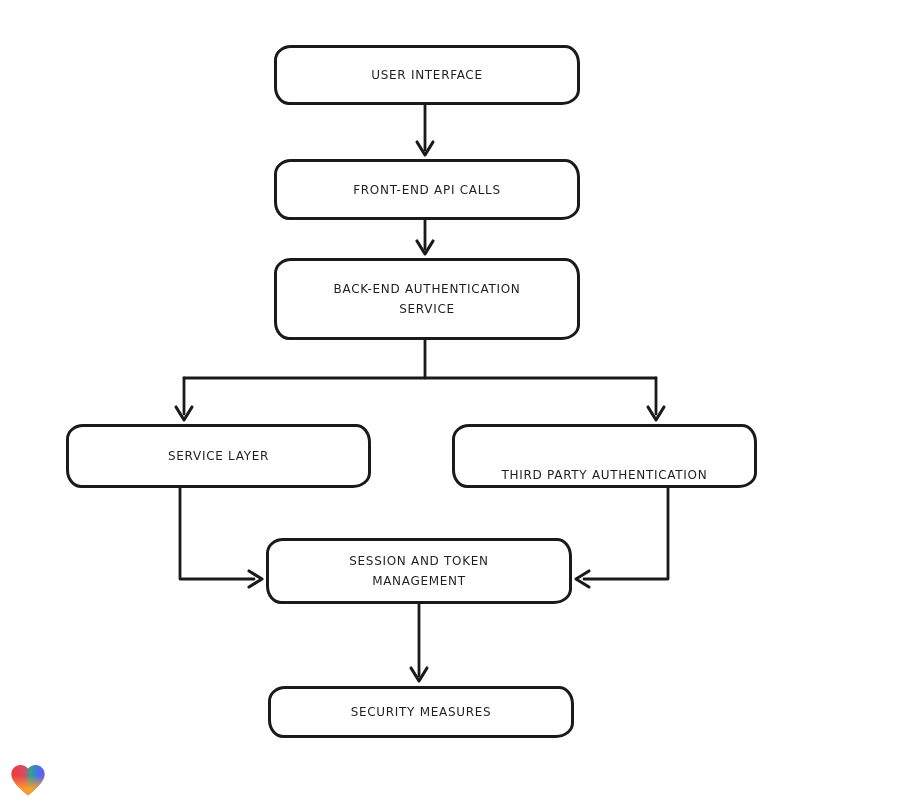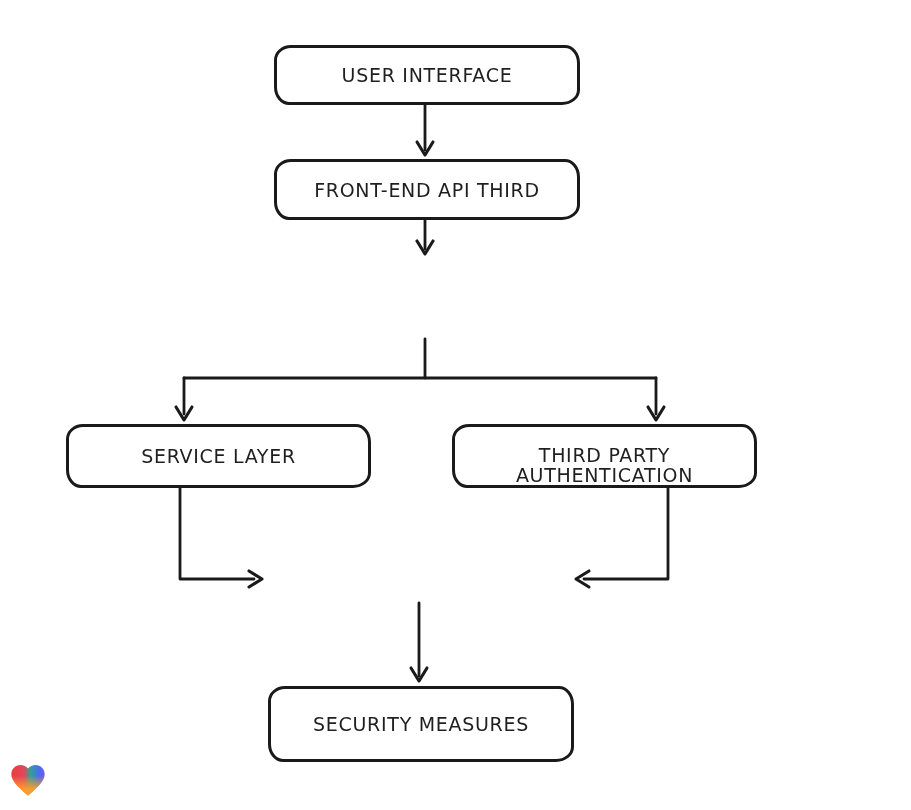--- a/index.html
+++ b/index.html
@@ -38,33 +38,33 @@
     background: var(--node-fill);
     border: 3.2px solid var(--stroke);
     border-radius: 17px 15px 18px 15px / 15px 18px 15px 18px;
     display: flex;
     align-items: center;
     justify-content: center;
     text-align: center;
   }
   .node .label {
     color: var(--text);
-    font-size: 19px;
+    font-size: 12px;
     letter-spacing: 0.7px;
     line-height: 20px;
     font-weight: 500;
   }
   .node .label.two-line { max-width: 215px; }
   #node-user-interface   { left: 274px; top:  45px; width: 306px; height: 60px; }
   #node-front-end        { left: 274px; top: 159px; width: 306px; height: 61px; }
   #node-back-end         { left: 274px; top: 258px; width: 306px; height: 82px; }
   #node-database         { left:  66px; top: 424px; width: 305px; height: 64px; }
   #node-third-party      { left: 452px; top: 424px; width: 305px; height: 64px; align-items: flex-end; }
   #node-session          { left: 266px; top: 538px; width: 306px; height: 66px; }
-  #node-security         { left: 268px; top: 686px; width: 306px; height: 76px; }
+  #node-security         { left: 268px; top: 686px; width: 306px; height: 52px; }
   .logo {
     position: absolute;
     left: 8px; top: 760px;
     width: 40px; height: 40px;
     cursor: pointer;
   }
 </style>
 </head>
 <body>
 
@@ -95,32 +95,38 @@
 
     <path d="M419 603 V 676"></path>
     <path class="arrowhead" d="M411 668 L419 681 L427 668"></path>
   </svg>
 
   <div class="node" id="node-user-interface">
     <span class="label">USER INTERFACE</span>
   </div>
 
   <div class="node" id="node-front-end">
-    <span class="label">FRONT-END API THIRD</span>
+    <span class="label">FRONT-END API CALLS</span>
   </div>
 
+  <div class="node" id="node-back-end">
+    <span class="label two-line">BACK-END AUTHENTICATION SERVICE</span>
+  </div>
 
   <div class="node" id="node-database">
     <span class="label">SERVICE LAYER</span>
   </div>
 
   <div class="node" id="node-third-party">
     <span class="label">THIRD PARTY AUTHENTICATION</span>
   </div>
 
+  <div class="node" id="node-session">
+    <span class="label two-line">SESSION AND TOKEN MANAGEMENT</span>
+  </div>
 
   <div class="node" id="node-security">
     <span class="label">SECURITY MEASURES</span>
   </div>
 
   <div class="logo">
     <svg viewBox="0 0 24 24" width="40" height="40" xmlns="http://www.w3.org/2000/svg">
       <defs>
         <linearGradient id="heart-h" x1="0" y1="0" x2="1" y2="0">
           <stop offset="0" stop-color="#ee3b3e"></stop>

